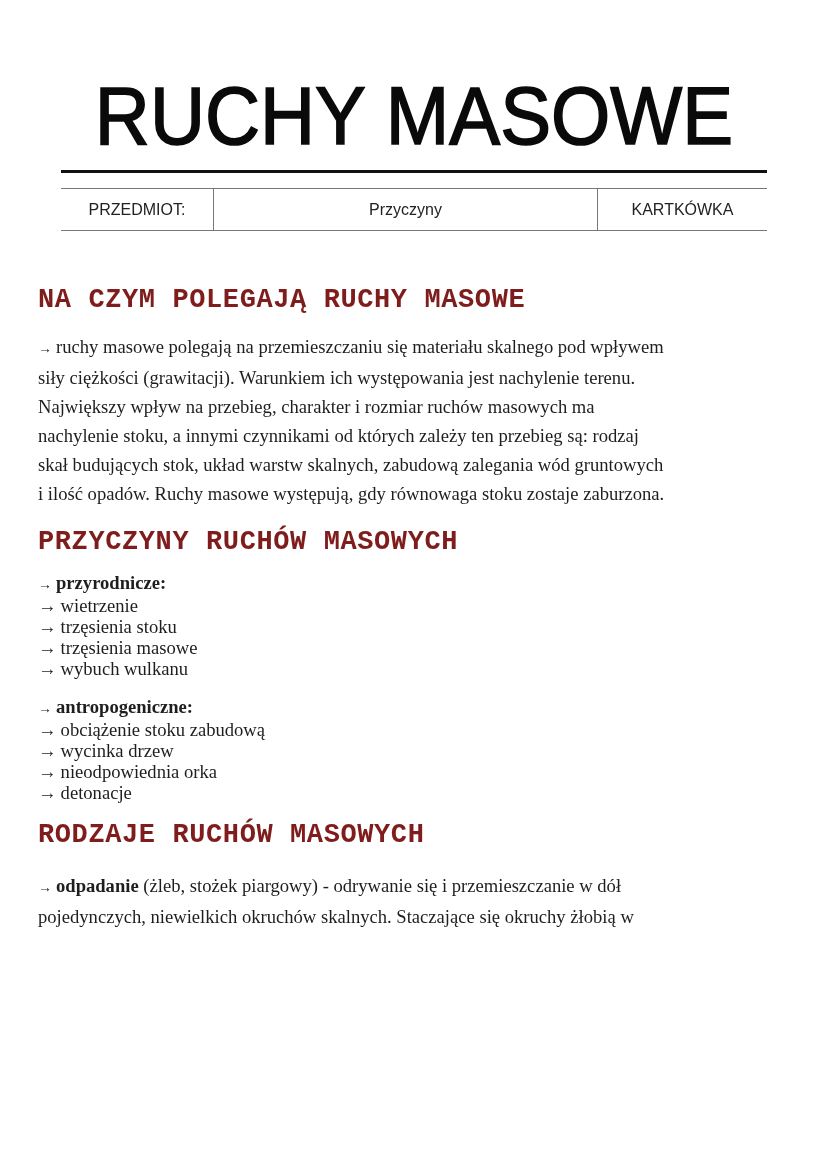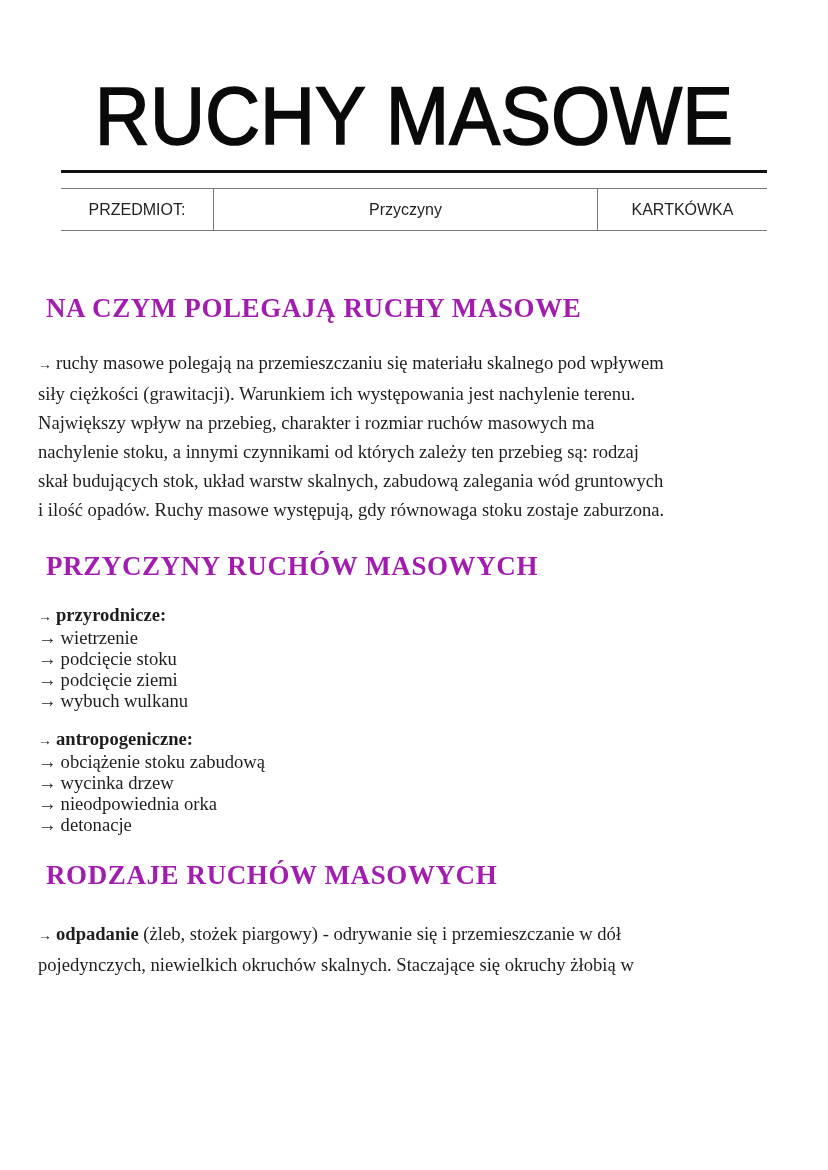--- a/index.html
+++ b/index.html
@@ -16,22 +16,22 @@
       border-top: 1px solid #777; border-bottom: 1px solid #777; display: flex;
       font-family: "Liberation Sans", sans-serif; font-size: 16px; color: #222;
     }
     .meta-cell { display: flex; align-items: center; justify-content: center; height: 100%; }
     .meta-cell.c1 { width: 152px; border-right: 1px solid #777; }
     .meta-cell.c2 { width: 383px; border-right: 1px solid #777; }
     .meta-cell.c3 { flex: 1; }
     .content { position: absolute; left: 38px; top: 282px; width: 760px;
       font-family: "Liberation Serif", serif; font-size: 18.6px; color: #1e1e1e; }
     .h2 {
-      font-family: Liberation Serif, serif; font-weight: bold; color: #a21caf;
-      font-size: 27px; letter-spacing: 0.6px; margin: 8px; line-height: 36px;
+      font-family: Liberation Mono, monospace; font-weight: bold; color: #7f1d1d;
+      font-size: 27px; letter-spacing: 0.6px; margin: 0; line-height: 36px;
       text-transform: uppercase; font-variant: small-caps;
     }
     .para { margin: 0; line-height: 29px; }
     .list { margin: 0; padding: 0; list-style: none; line-height: 21px; }
     .list li { margin: 0; }
     .group-head { font-weight: bold; }
     .arrow { display: inline-block; margin-right: 4px; }
     .small-arrow { font-size: 14px; margin-right: 4px; }
   </style>
 </head>
@@ -62,22 +62,22 @@
   </section>
 
   <div style="height:16px"></div>
 
   <section>
     <h2 class="h2">Przyczyny ruchów masowych</h2>
     <div style="height:12px"></div>
     <ul class="list">
       <li class="group-head"><span class="small-arrow">→</span><span>przyrodnicze:</span></li>
       <li><span class="arrow">→</span><span>wietrzenie</span></li>
-      <li><span class="arrow">→</span><span>podcięcie stoku</span></li>
-      <li><span class="arrow">→</span><span>podcięcie ziemi</span></li>
+      <li><span class="arrow">→</span><span>trzęsienia stoku</span></li>
+      <li><span class="arrow">→</span><span>trzęsienia masowe</span></li>
       <li><span class="arrow">→</span><span>wybuch wulkanu</span></li>
     </ul>
     <div style="height:17px"></div>
     <ul class="list">
       <li class="group-head"><span class="small-arrow">→</span><span>antropogeniczne:</span></li>
       <li><span class="arrow">→</span><span>obciążenie stoku zabudową</span></li>
       <li><span class="arrow">→</span><span>wycinka drzew</span></li>
       <li><span class="arrow">→</span><span>nieodpowiednia orka</span></li>
       <li><span class="arrow">→</span><span>detonacje</span></li>
     </ul>

